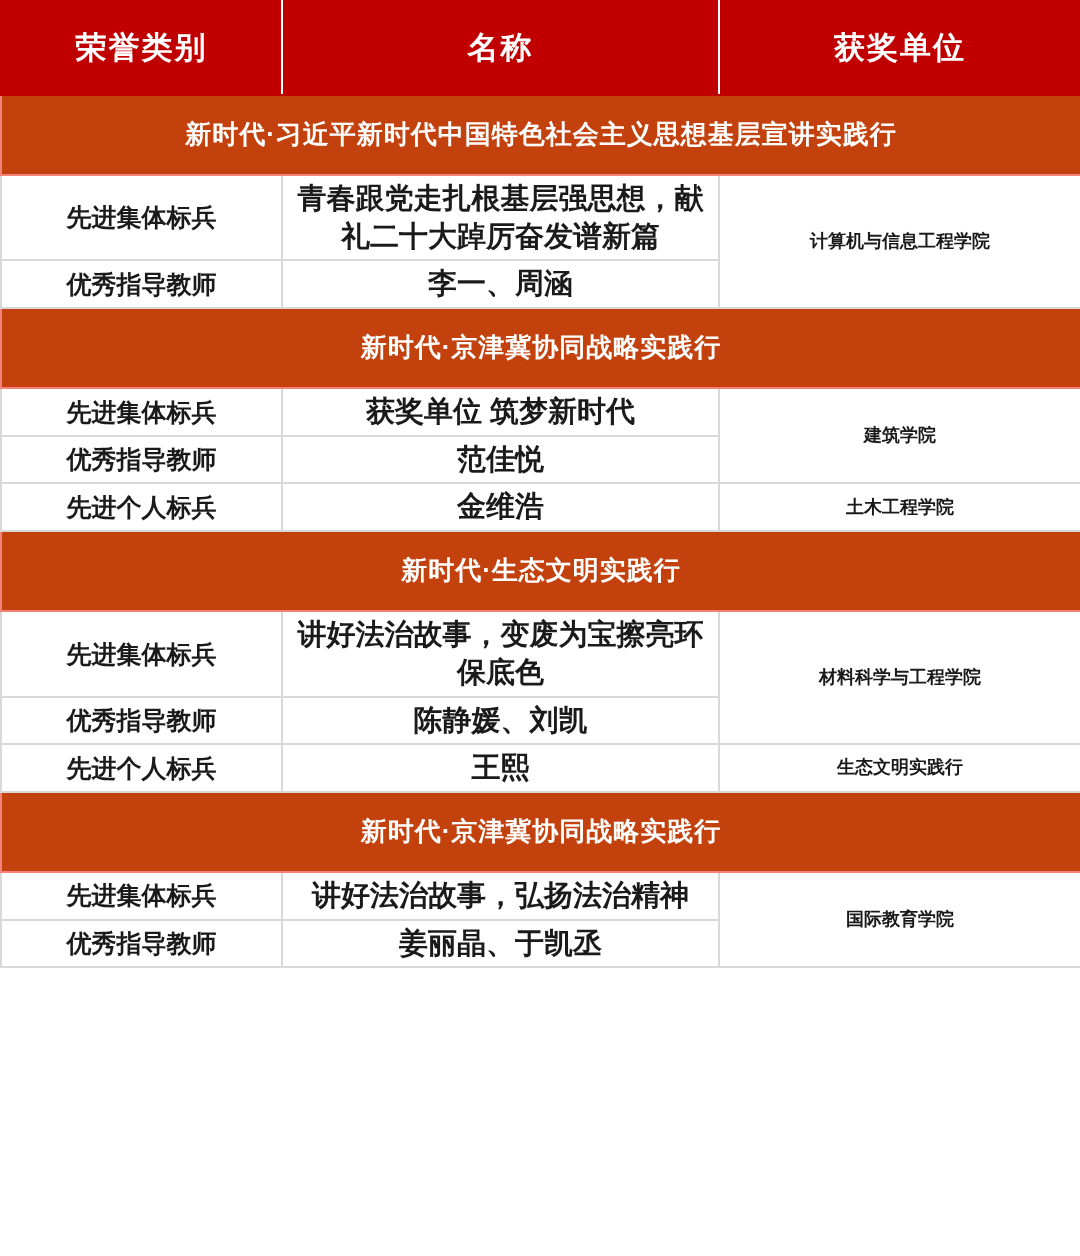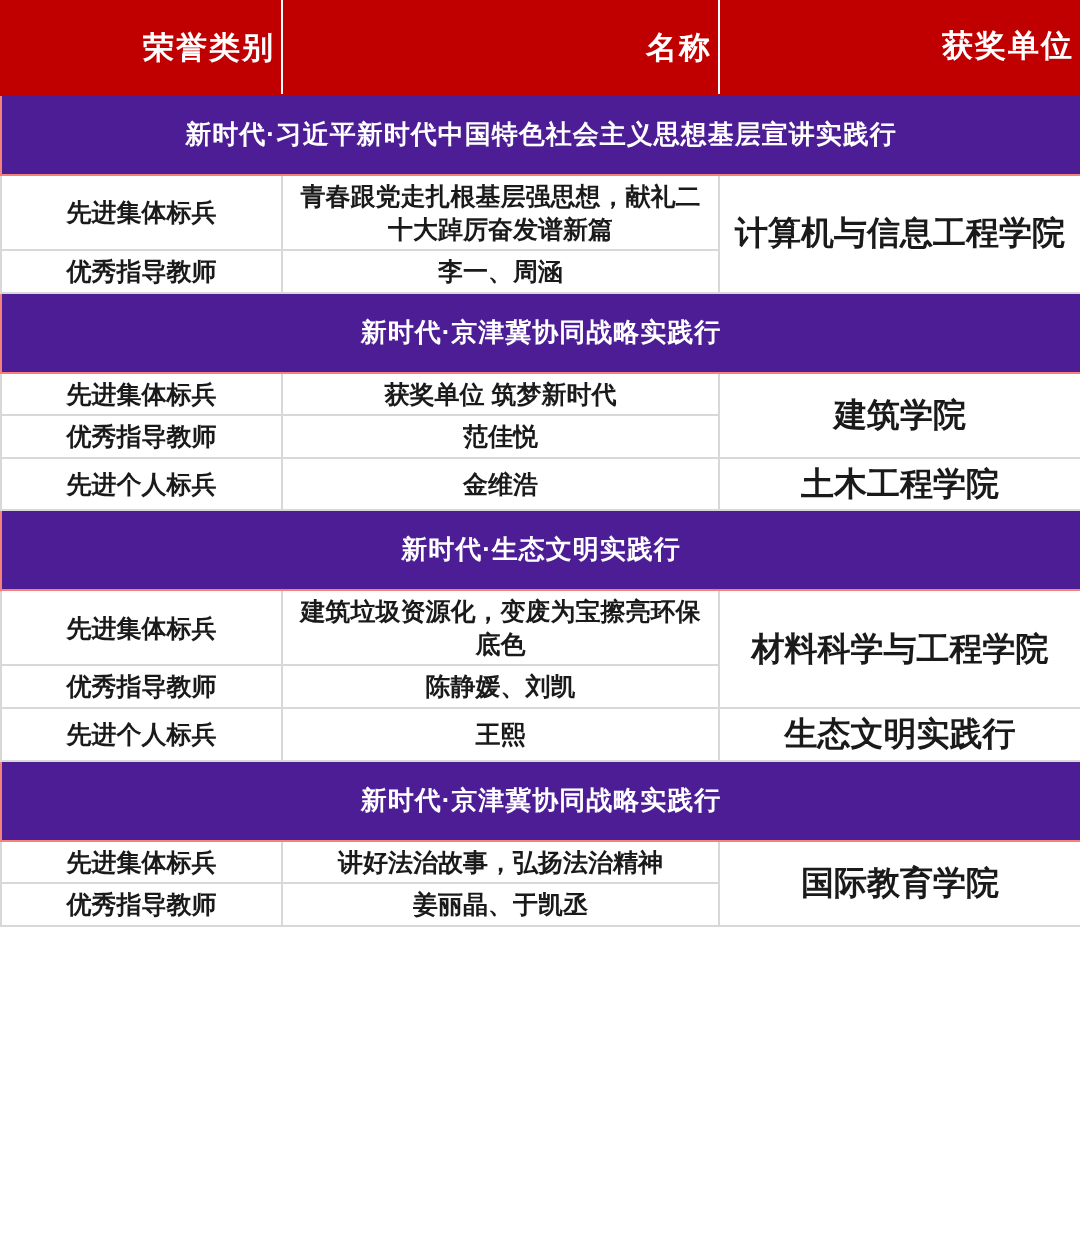--- a/index.html
+++ b/index.html
@@ -34,43 +34,42 @@
 
   
   tr.header-row th {
     background: #c00000;
     color: #ffffff;
     font-size: 31px;
     height: 84px;
     border-color: #c00000;
     border-right: 2px solid #ffffff;
     letter-spacing: 2px;
-    text-align: right;
   }
-  tr.header-row th:last-child { border-right: 2px solid #ec4899; font-family: Liberation Mono, monospace; }
+  tr.header-row th:last-child { border-right: 2px solid #ec4899; }
 
   
   tr.section-row td {
-    background: #4c1d95;
+    background: #c2410c;
     color: #ffffff;
     font-size: 26px;
     height: 70px;
     border-color: #f4827a;
     letter-spacing: 1px;
   }
 
   td.cat-cell {
     font-size: 25px;
     margin-left: 40px;
   }
   td.name-cell {
-    font-size: 25px;
+    font-size: 29px;
   }
   td.unit-cell {
-    font-size: 33px;
+    font-size: 18px;
   }
   td.two-line {
     line-height: 1.45;
   }
 </style>
 </head>
 <body>
 
 <table class="award-table">
   <colgroup>
@@ -111,21 +110,21 @@
       <tr>
         <td class="cat-cell">先进个人标兵</td>
         <td class="name-cell">金维浩</td>
         <td class="unit-cell" rowspan="1">土木工程学院</td>
       </tr>
       <tr class="section-row">
         <td colspan="3">新时代·生态文明实践行</td>
       </tr>
       <tr>
         <td class="cat-cell">先进集体标兵</td>
-        <td class="name-cell two-line">建筑垃圾资源化，变废为宝擦亮环保底色</td>
+        <td class="name-cell two-line">讲好法治故事，变废为宝擦亮环保底色</td>
         <td class="unit-cell" rowspan="2">材料科学与工程学院</td>
       </tr>
       <tr>
         <td class="cat-cell">优秀指导教师</td>
         <td class="name-cell">陈静媛、刘凯</td>
       </tr>
       <tr>
         <td class="cat-cell">先进个人标兵</td>
         <td class="name-cell">王熙</td>
         <td class="unit-cell" rowspan="1">生态文明实践行</td>

